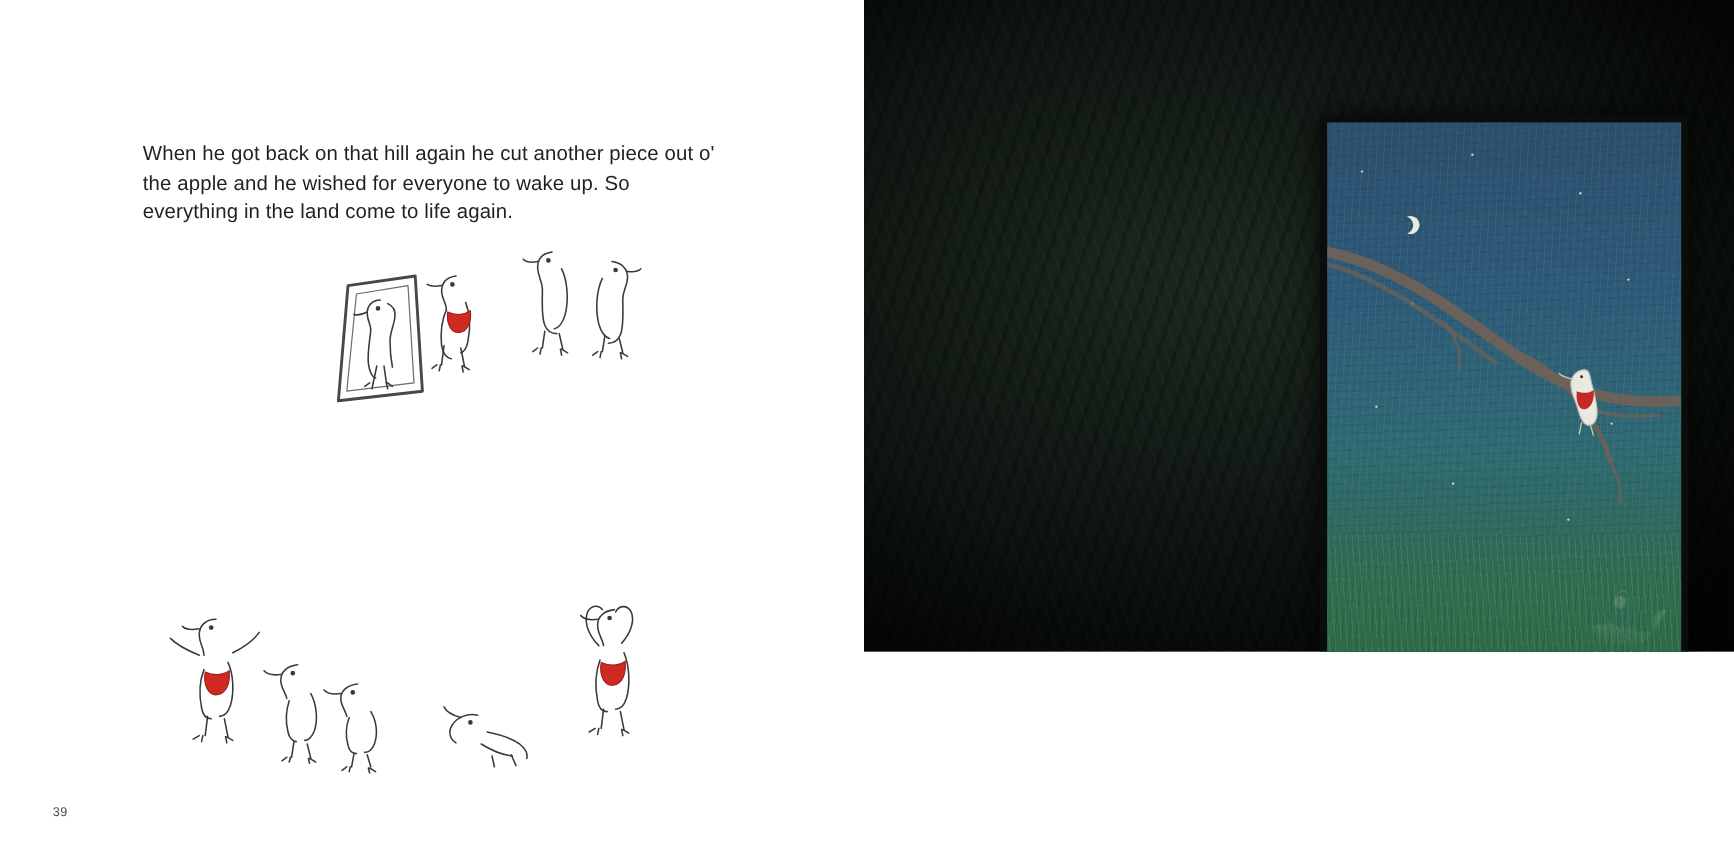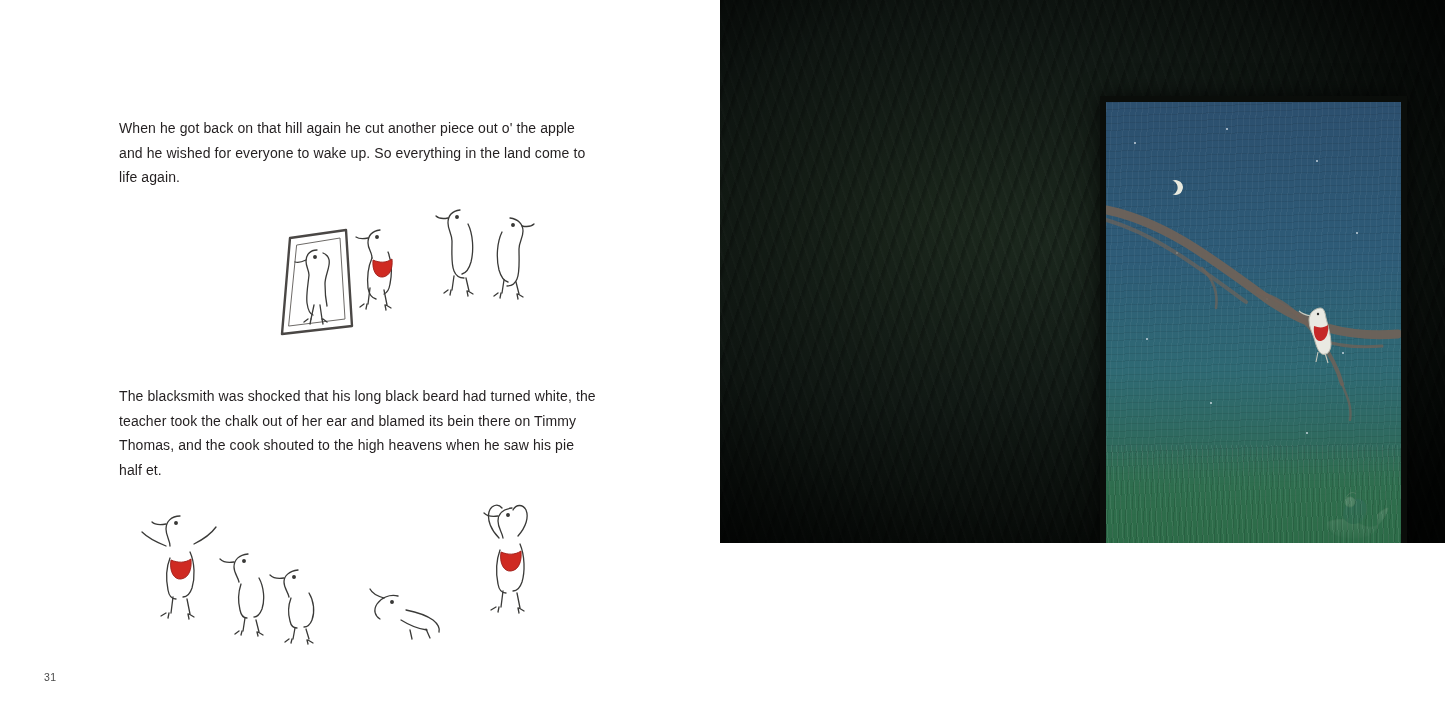--- a/index.html
+++ b/index.html
@@ -24,21 +24,21 @@
   .page-left {
     position: relative;
     width: 720px;
     height: 723px;
     background: #ffffff;
     box-sizing: border-box;
   }
   .para {
     position: absolute;
     font-family: "Liberation Sans", sans-serif;
-    font-size: 14px;
+    font-size: 17px;
     line-height: 24.6px;
     color: #231f20;
     letter-spacing: 0.1px;
   }
   .para-1 {
     left: 119px;
     top: 116px;
     width: 480px;
   }
   .para-2 {
@@ -207,21 +207,20 @@
           <path d="M262 36 c5 1 9 1 12 -2"></path>
           <circle cx="253" cy="35" r="1.3" fill="#3a3a38"></circle>
           <path d="M242 42 c-5 10 -6 26 -3 38 c2 7 5 11 9 12"></path>
           <path d="M244 90 l-2 13 M256 92 l3 12"></path>
           <path d="M238 103 l-4 3 M241 103 l-1 5 M258 104 l5 3 M257 104 l1 5"></path>
         </g>
         <path d="M113 70 c7 3 13 3 19 -1 c1 9 -2 17 -9 18 c-7 1 -11 -7 -10 -17 z" fill="#cf2a22" stroke="#9e1f1a" stroke-width="0.9"></path>
       </svg>
     </div>
 
-    <div class="para para-2">The blacksmith was shocked that his long black beard had turned white, the teacher took the chalk out of her ear and blamed its bein there on Timmy Thomas, and the cook shouted to the high heavens when he saw his pie half et.</div>
 
     <div class="ill" style="left:120px; top:498px;">
       <svg width="490" height="160" viewBox="0 0 490 160">
         <g fill="none" stroke="#3a3a38" stroke-width="1.3" stroke-linecap="round" stroke-linejoin="round">
 
           <path d="M60 18 c-9 0 -14 6 -14 13 c0 7 4 11 4 17"></path>
           <path d="M46 26 c-6 1 -11 1 -14 -2"></path>
           <circle cx="56" cy="25" r="1.3" fill="#3a3a38"></circle>
           <path d="M50 60 c-4 10 -4 22 -2 32 c1 6 4 9 8 9"></path>
           <path d="M70 54 c5 11 5 26 2 36 c-2 6 -5 9 -9 9"></path>
@@ -259,21 +258,21 @@
           <path d="M400 46 c5 12 5 28 2 38 c-2 6 -5 9 -9 9"></path>
           <path d="M379 40 c-8 -8 -12 -18 -10 -26 c2 -7 9 -9 13 -4 M398 38 c8 -9 11 -19 8 -26 c-3 -6 -10 -6 -13 0"></path>
           <path d="M383 93 l-2 16 M397 95 l3 15"></path>
           <path d="M376 109 l-5 3 M379 109 l-1 5 M399 110 l5 3 M398 110 l1 5"></path>
         </g>
         <path d="M51 62 c7 3 14 3 20 -1 c1 10 -2 19 -10 20 c-7 1 -12 -8 -10 -19 z" fill="#cf2a22" stroke="#9e1f1a" stroke-width="0.9"></path>
         <path d="M381 54 c7 3 14 3 20 -1 c1 10 -2 19 -10 20 c-7 1 -12 -8 -10 -19 z" fill="#cf2a22" stroke="#9e1f1a" stroke-width="0.9"></path>
       </svg>
     </div>
 
-    <div class="folio folio-left">31</div>
+    <div class="folio folio-left">39</div>
   </div>
 
   <div class="page-right">
     <div class="dark-streaks"></div>
     <div class="dark-vignette"></div>
 
     <div class="right-text" style="left:-340px; width:1024px;">Now, the Queen of Paradise,
 when she woke
 she knew somebody had been
 there because her enchanted fiddle,

